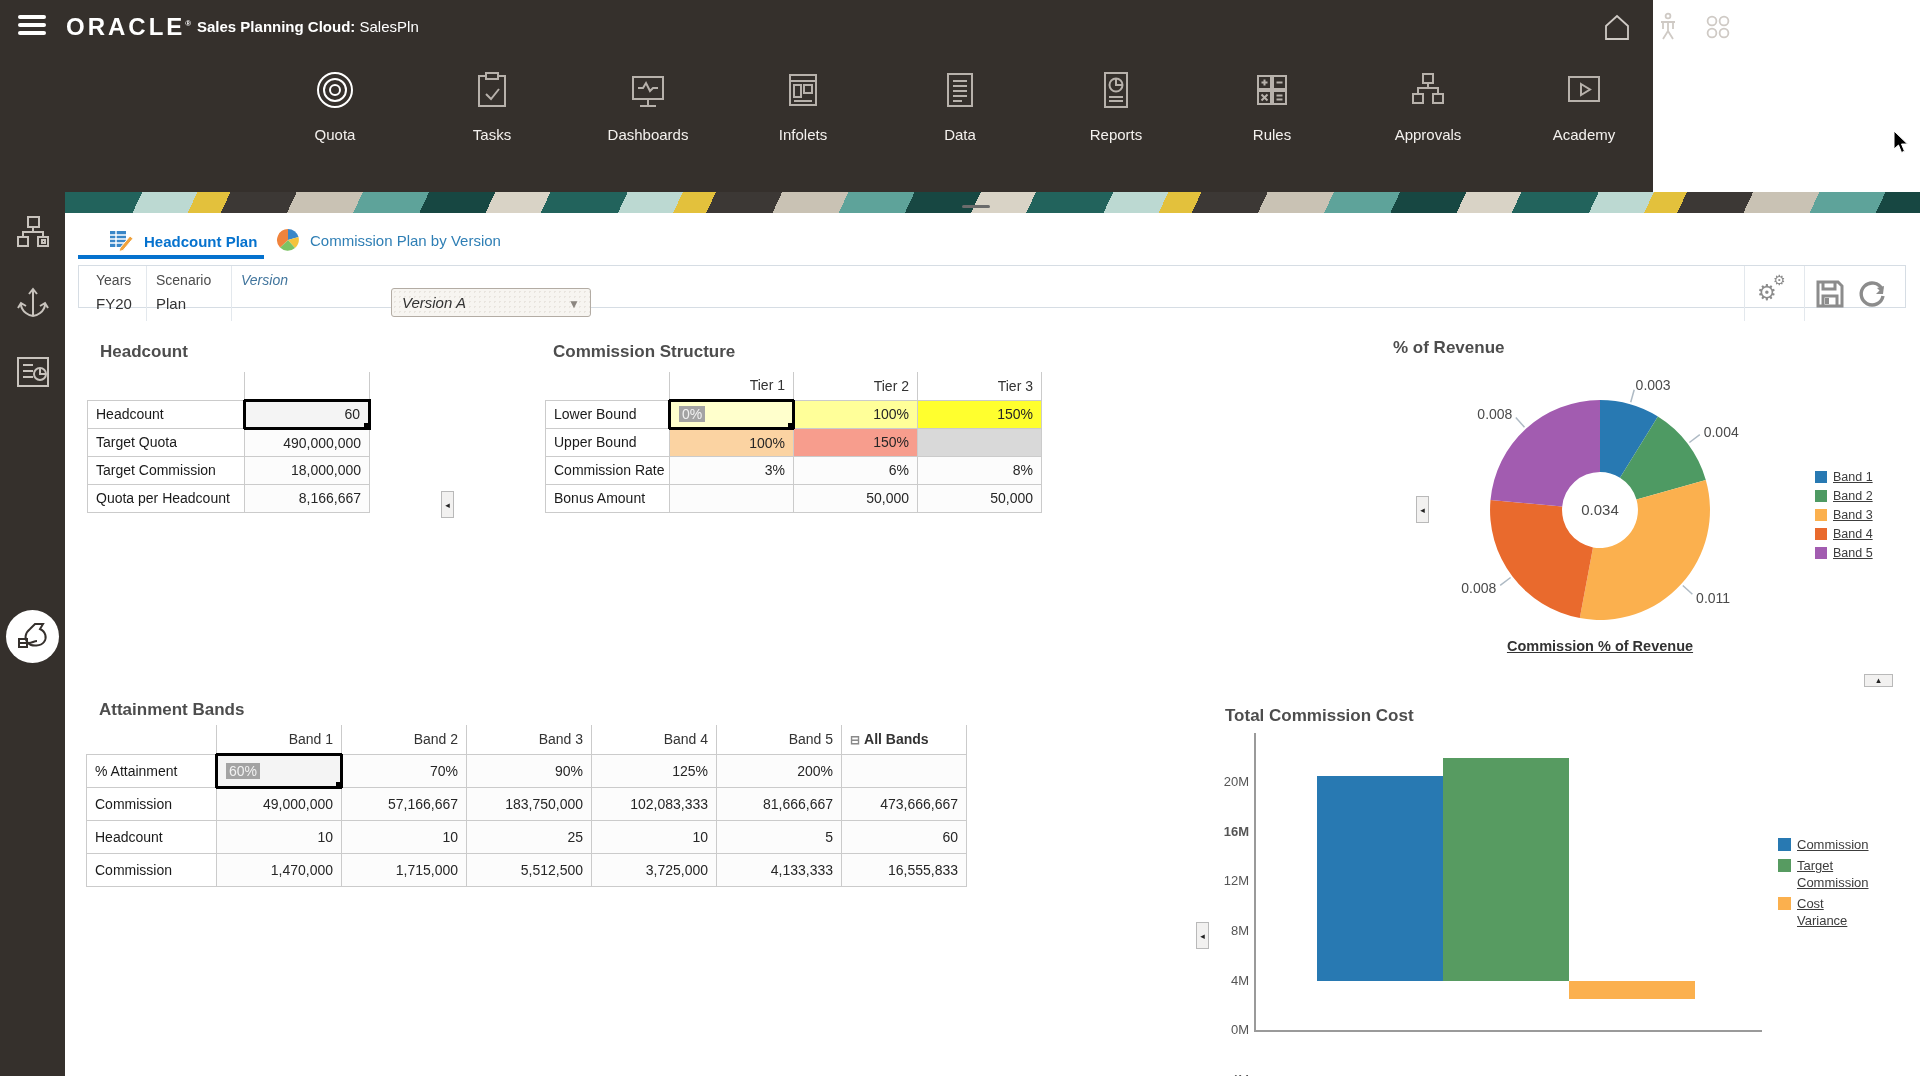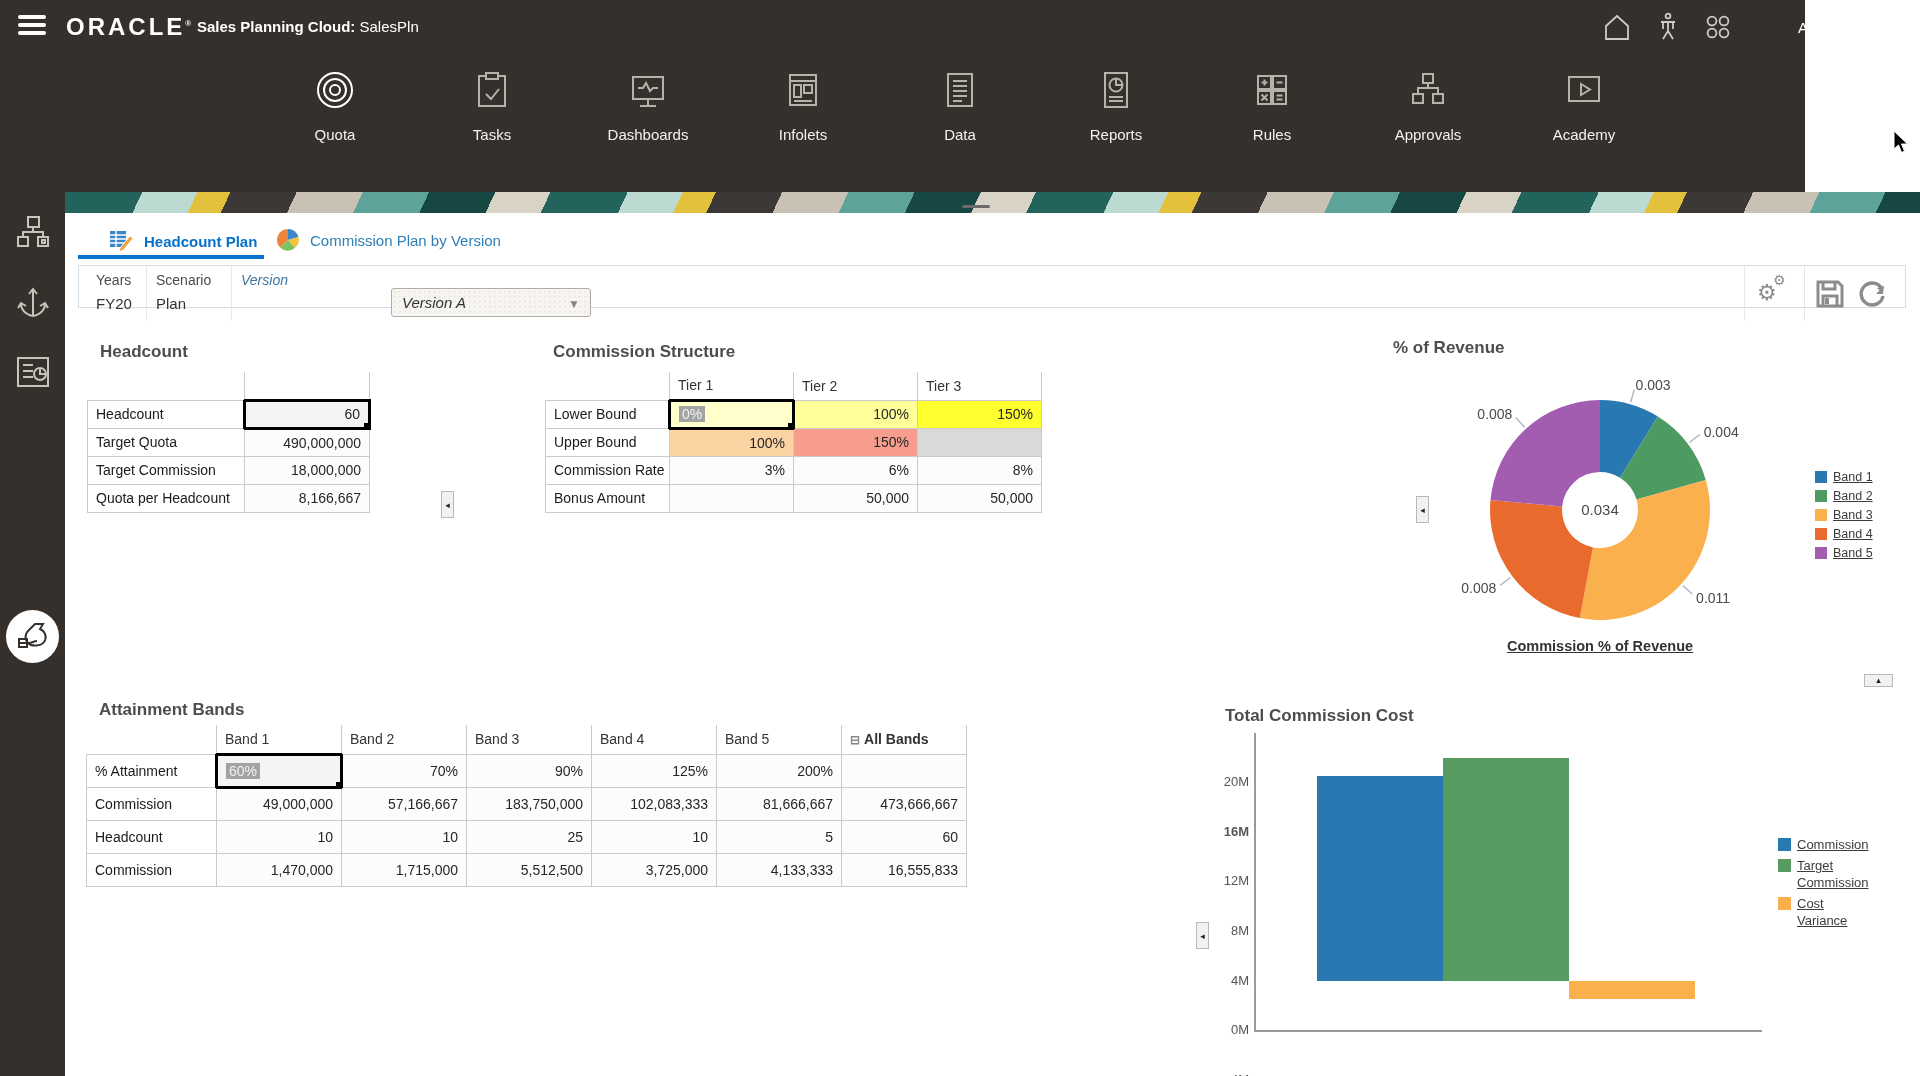--- a/index.html
+++ b/index.html
@@ -1,21 +1,21 @@
 <!DOCTYPE html>
 <html><head>
 <meta charset="utf-8">
 <style>
   * { margin:0; padding:0; box-sizing:border-box; }
   html,body { width:1920px; height:1076px; overflow:hidden; background:#fff;
     font-family:"Liberation Sans", sans-serif; }
   #stage { position:absolute; left:0; top:0; width:1920px; height:1076px; }
 
   
-  .chrome { position:absolute; left:0; top:0; width:1805px; height:192px; background:#35302c; }
+  .chrome { position:absolute; left:0; top:0; width:1653px; height:192px; background:#35302c; }
   .topbar { position:absolute; left:0; top:0; width:1920px; height:55px; }
   .hamburger { position:absolute; left:18px; top:15px; width:28px; height:24px; cursor:pointer; }
   .hamburger span { display:block; height:4px; background:#fff; border-radius:2px; margin-bottom:4px; }
   .brand { position:absolute; left:66px; top:13px; color:#fff; font-size:24px; font-weight:bold;
     letter-spacing:3px; font-family:"Liberation Sans", sans-serif; }
   .brand sup { font-size:8px; }
   .apptitle { position:absolute; left:197px; top:18px; color:#fff; font-size:15px; }
   .apptitle b { font-weight:bold; }
   .top-ico { position:absolute; top:12px; width:30px; height:30px; color:#cfcac5; }
   .username { position:absolute; left:1753px; top:19px; color:#fff; font-size:15px; cursor:pointer;margin-left:45px; }
@@ -61,21 +61,21 @@
   .dropdown .chev { position:absolute; right:10px; top:8px; color:#8c8680; font-size:12px; }
   .tool { position:absolute; top:12px; color:#8c8c8c; cursor:pointer; }
 
   
   .ptitle { position:absolute; font-size:17px; font-weight:bold; color:#4d4d4d; }
 
   
   table.grid { border-collapse:collapse; table-layout:fixed; font-size:14px; color:#262626; }
   .grid td { border:1px solid #cbcbcb; height:28px; padding:0 8px; position:relative;
     background:#fff; white-space:nowrap; overflow:hidden; }
-  .grid tr.hdr td { border-top:none; text-align:left; color:#333; background:#fff; }
+  .grid tr.hdr td { border-top:none; text-align:right; color:#333; background:#fff; }
   .grid tr.hdr td.blank { border-left:none; }
   .grid td.lab { text-align:left; color:#1a1a1a; }
   .grid td.val { text-align:right; background:#fcfcfc; }
   .grid td.sel { border:3px solid #000; background:#f4f4f4; }
   .grid td.sel::after { content:""; position:absolute; right:-3px; bottom:-3px; width:7px; height:7px; background:#000; }
   .chip { display:inline-block; background:#a3a3a3; color:#f2f2f2; padding:0 3px; }
   .cs-yellow1 { background:#ffffcc !important; }
   .cs-yellow2 { background:#ffff99 !important; }
   .cs-yellow3 { background:#ffff2e !important; }
   .cs-peach   { background:#fbd3a2 !important; }

